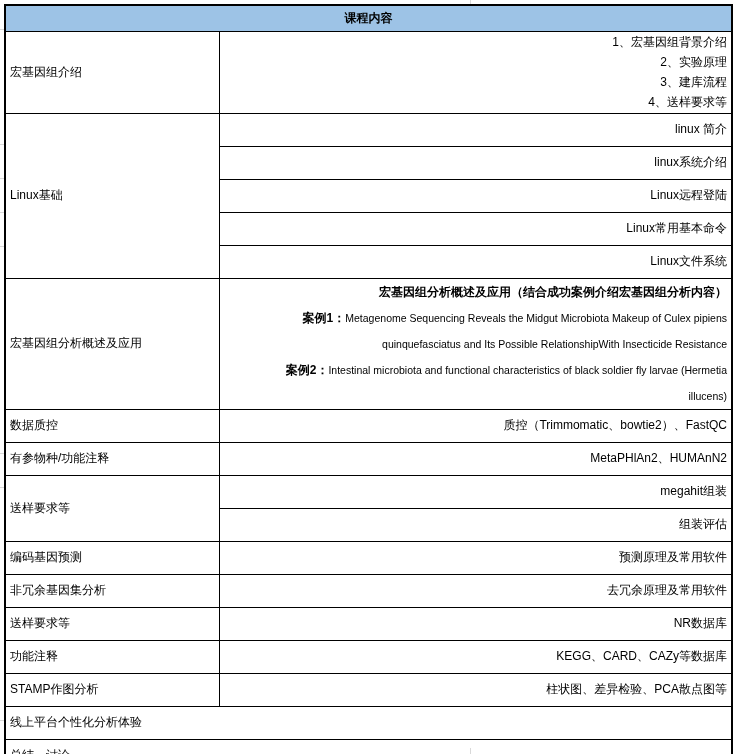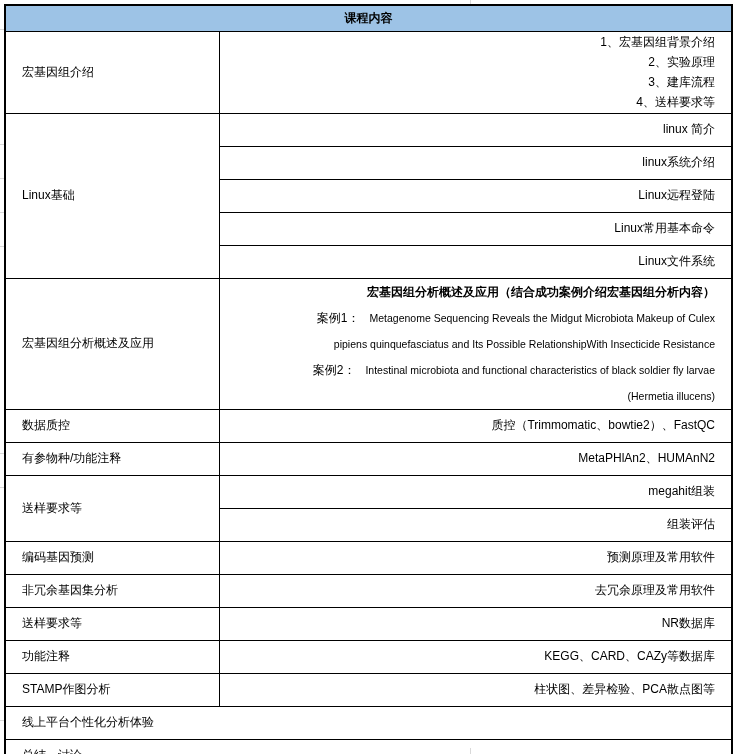--- a/index.html
+++ b/index.html
@@ -34,21 +34,21 @@
     width: 729px;
   }
   table.course {
     width: 100%;
     border-collapse: collapse;
     table-layout: fixed;
     border: 2px solid #000;
   }
   table.course td {
     border: 1px solid #000;
-    padding: 0 16px;
+    padding: 0 4px;
     font-size: 12px;
     overflow: hidden;
   }
   col.c-left  { width: 214px; }
   tr.h26  { height: 26px; }
   tr.h33  { height: 33px; }
   tr.h82  { height: 82px; }
   tr.h108 { height: 108px; }
   td.header-cell {
     background: #9dc3e6;
@@ -64,22 +64,22 @@
     text-align: right;
     vertical-align: middle;
   }
   td.span-cell {
     vertical-align: middle;
   }
   .multi-line div { line-height: 20px; }
   .overview-cell { line-height: 26px; }
   .overview-title { font-weight: bold; font-size: 12px; }
   .case-line { margin: 0; }
-  .case-label { font-weight: normal; font-size: 12px; margin-left: 47px; }
-  .case-text  { font-size: 10.5px; margin-left: 10px; }
+  .case-label { font-weight: bold; font-size: 12px; margin-left: 47px; }
+  .case-text  { font-size: 10.5px; }
 </style>
 </head>
 <body>
 
 <div class="page">
 
   <div class="gridline-v" style="left:470px; top:0; height:4px;"></div>
   <div class="gridline-v" style="left:470px; top:748px; height:6px;"></div>
   <div class="gridline-h" style="top:29px;"></div>
   <div class="gridline-h" style="top:144px;"></div>

